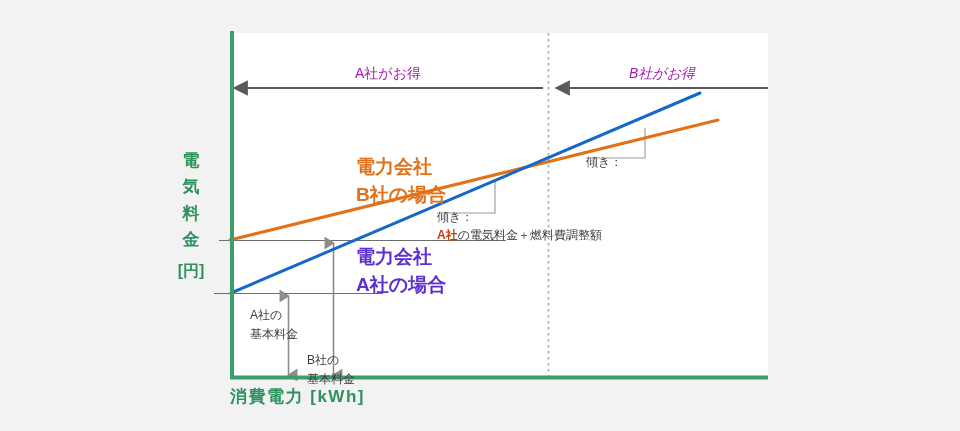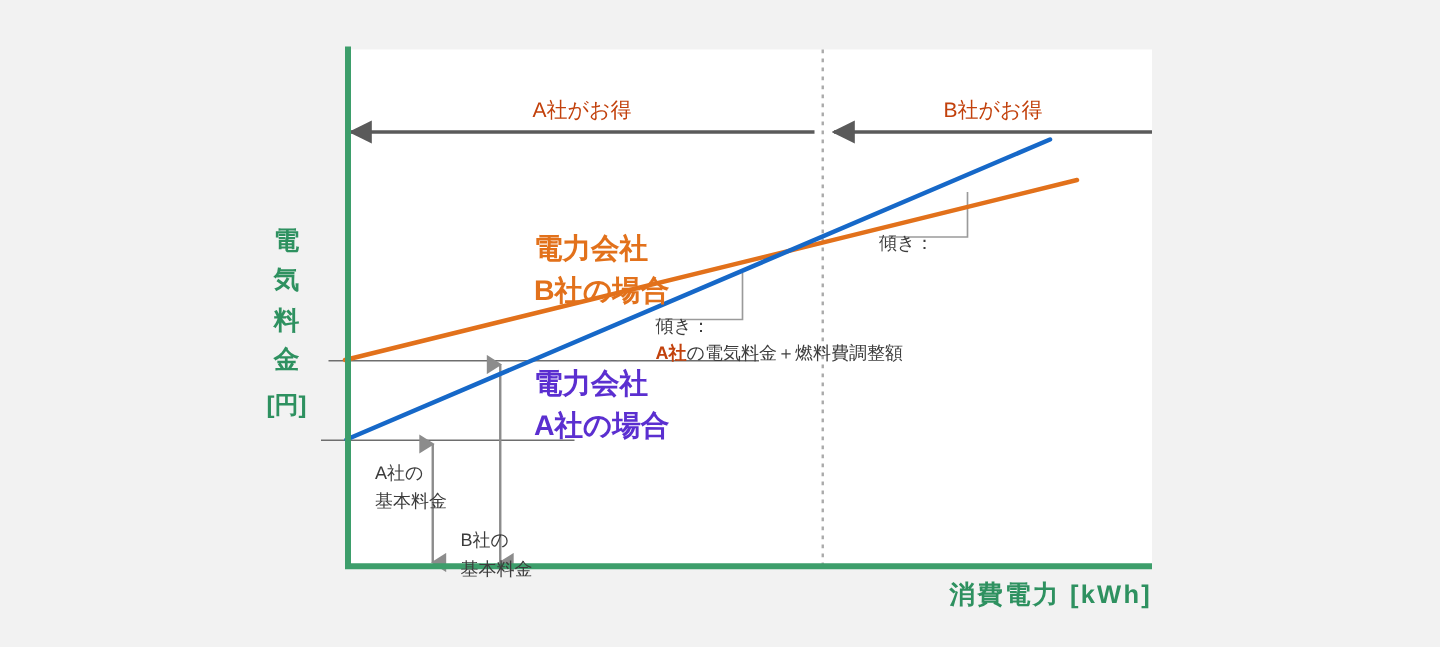--- a/index.html
+++ b/index.html
@@ -51,35 +51,35 @@
     display: block;
     margin-top: 6px;
     font-size: 16px;
   }
 
   
   #x-axis-label {
     left: 230px;
     top: 386px;
     width: 538px;
-    text-align: right;
+    text-align: left;
     color: #2e9160;
     font-weight: bold;
     font-size: 17px;
     letter-spacing: 1.5px;
   }
 
   
   .region-label {
-    color: #c2410c;
+    color: #a21caf;
     font-size: 14px;
     text-align: center;
   }
   #region-a { left: 232px; top: 64px; width: 312px; }
-  #region-b { left: 556px; top: 64px; width: 212px; }
+  #region-b { left: 556px; top: 64px; width: 212px; font-style: italic; }
 
   
   .series-label {
     font-weight: bold;
     font-size: 19px;
     text-align: left;
     line-height: 1.45;
   }
   #series-label-b {
     left: 356px; top: 153px;

